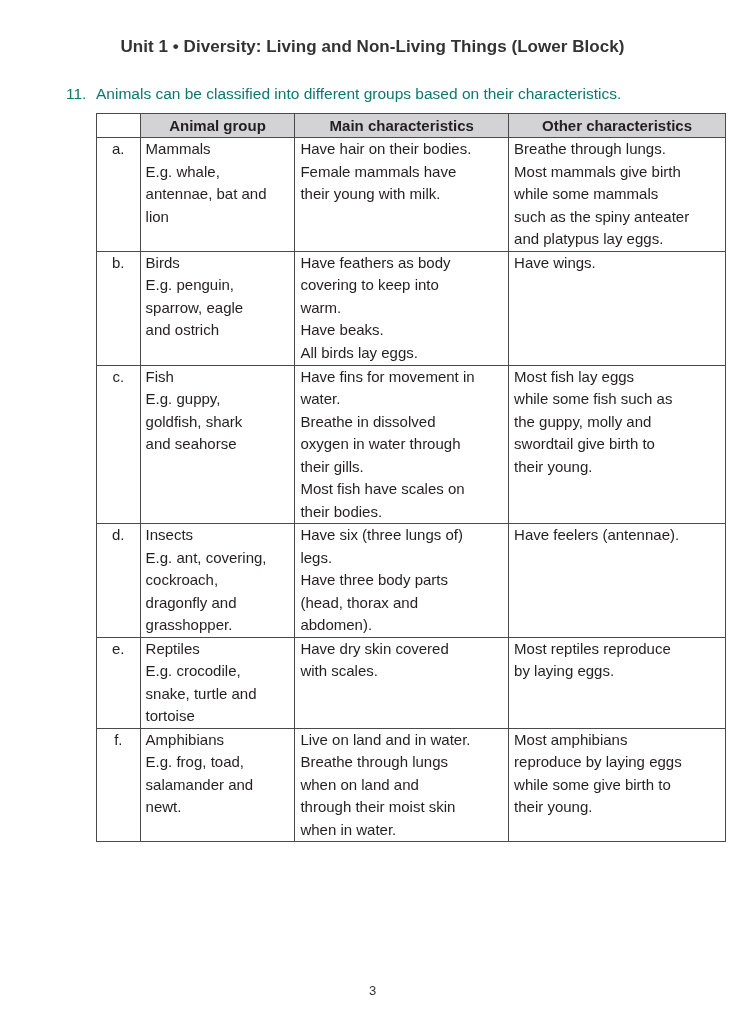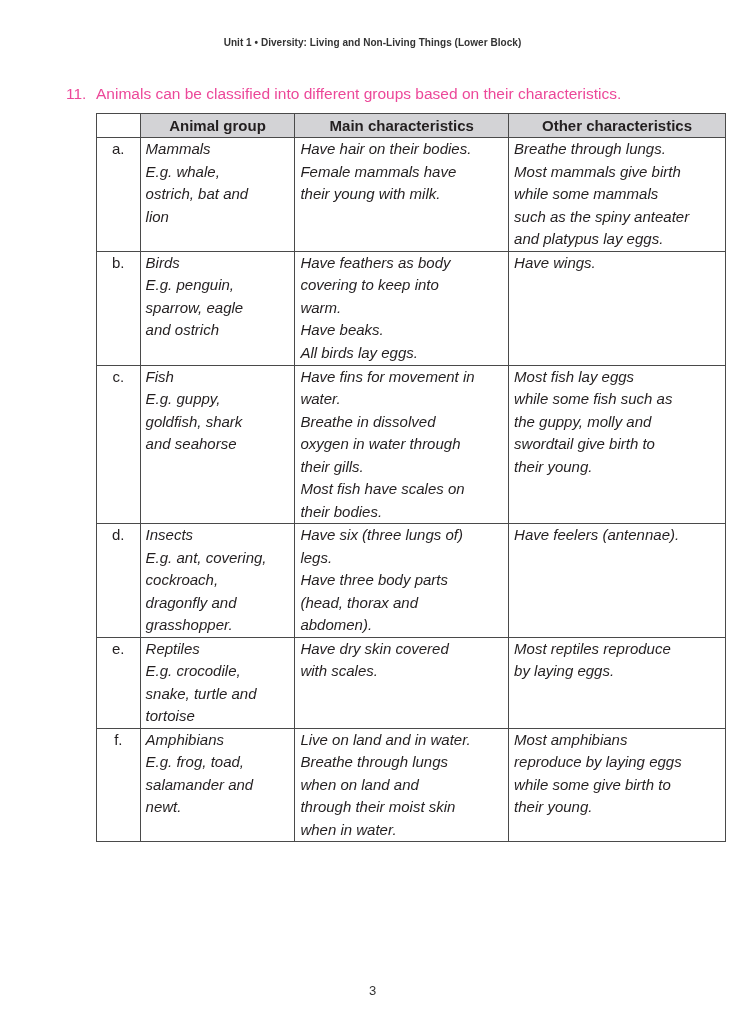--- a/index.html
+++ b/index.html
@@ -1,29 +1,29 @@
 <!DOCTYPE html>
 <html><head>
 <meta charset="utf-8">
 <style>
   html, body { margin:0; padding:0; background:#ffffff; }
   body { width:745px; height:1024px; position:relative; overflow:hidden;
          font-family:"Liberation Sans", "DejaVu Sans", sans-serif; color:#231f20; }
   .running-head { position:absolute; top:37px; left:0; width:745px; text-align:center;
-                  font-size:10px; font-weight:bold; color:#333; letter-spacing:0.05px; }
-  .question { position:absolute; top:85px; left:66px; font-size:15.5px; color:#ec4899; }
+                  font-size:17px; font-weight:bold; color:#333; letter-spacing:0.05px; }
+  .question { position:absolute; top:85px; left:66px; font-size:15.5px; color:#0f766e; }
   .question .num { display:inline-block; width:30px; }
   table.animal-table { position:absolute; top:113px; left:96px; width:630px;
          border-collapse:collapse; font-size:15px; line-height:22.5px;padding-left:24px; }
   table.animal-table th, table.animal-table td { border:1.4px solid #4a4a4a; vertical-align:top; }
   table.animal-table th { background:#d3d3d6; font-weight:bold; font-size:15px; height:23px;
          line-height:23px; padding:0; text-align:center; color:#231f20; }
   table.animal-table th.blank { background:#ffffff; }
   td.label-cell { text-align:center; padding:0; }
-  td.cell { padding:0 5px;font-style:italic; }
+  td.cell { padding:0 5px; }
   .line { display:block; white-space:nowrap; }
   col.c0 { width:40px; } col.c1 { width:142px; } col.c2 { width:196px; } col.c3 { width:199px; }
   .page-number { position:absolute; top:983px; left:0; width:745px; text-align:center;
                  font-size:13px; color:#333; }
 </style>
 </head>
 <body>
 
 <div class="running-head">Unit 1 • Diversity: Living and Non-Living Things (Lower Block)</div>
 
@@ -45,21 +45,21 @@
       <th>Main characteristics</th>
       <th>Other characteristics</th>
     </tr>
   </thead>
   <tbody id="table-body">
       <tr style="height: 113px;">
         <td class="label-cell">a.</td>
         <td class="cell">
           <span class="line">Mammals</span>
           <span class="line">E.g. whale,</span>
-          <span class="line">ostrich, bat and</span>
+          <span class="line">antennae, bat and</span>
           <span class="line">lion</span>
         </td>
         <td class="cell">
           <span class="line">Have hair on their bodies.</span>
           <span class="line">Female mammals have</span>
           <span class="line">their young with milk.</span>
         </td>
         <td class="cell">
           <span class="line">Breathe through lungs.</span>
           <span class="line">Most mammals give birth</span>

